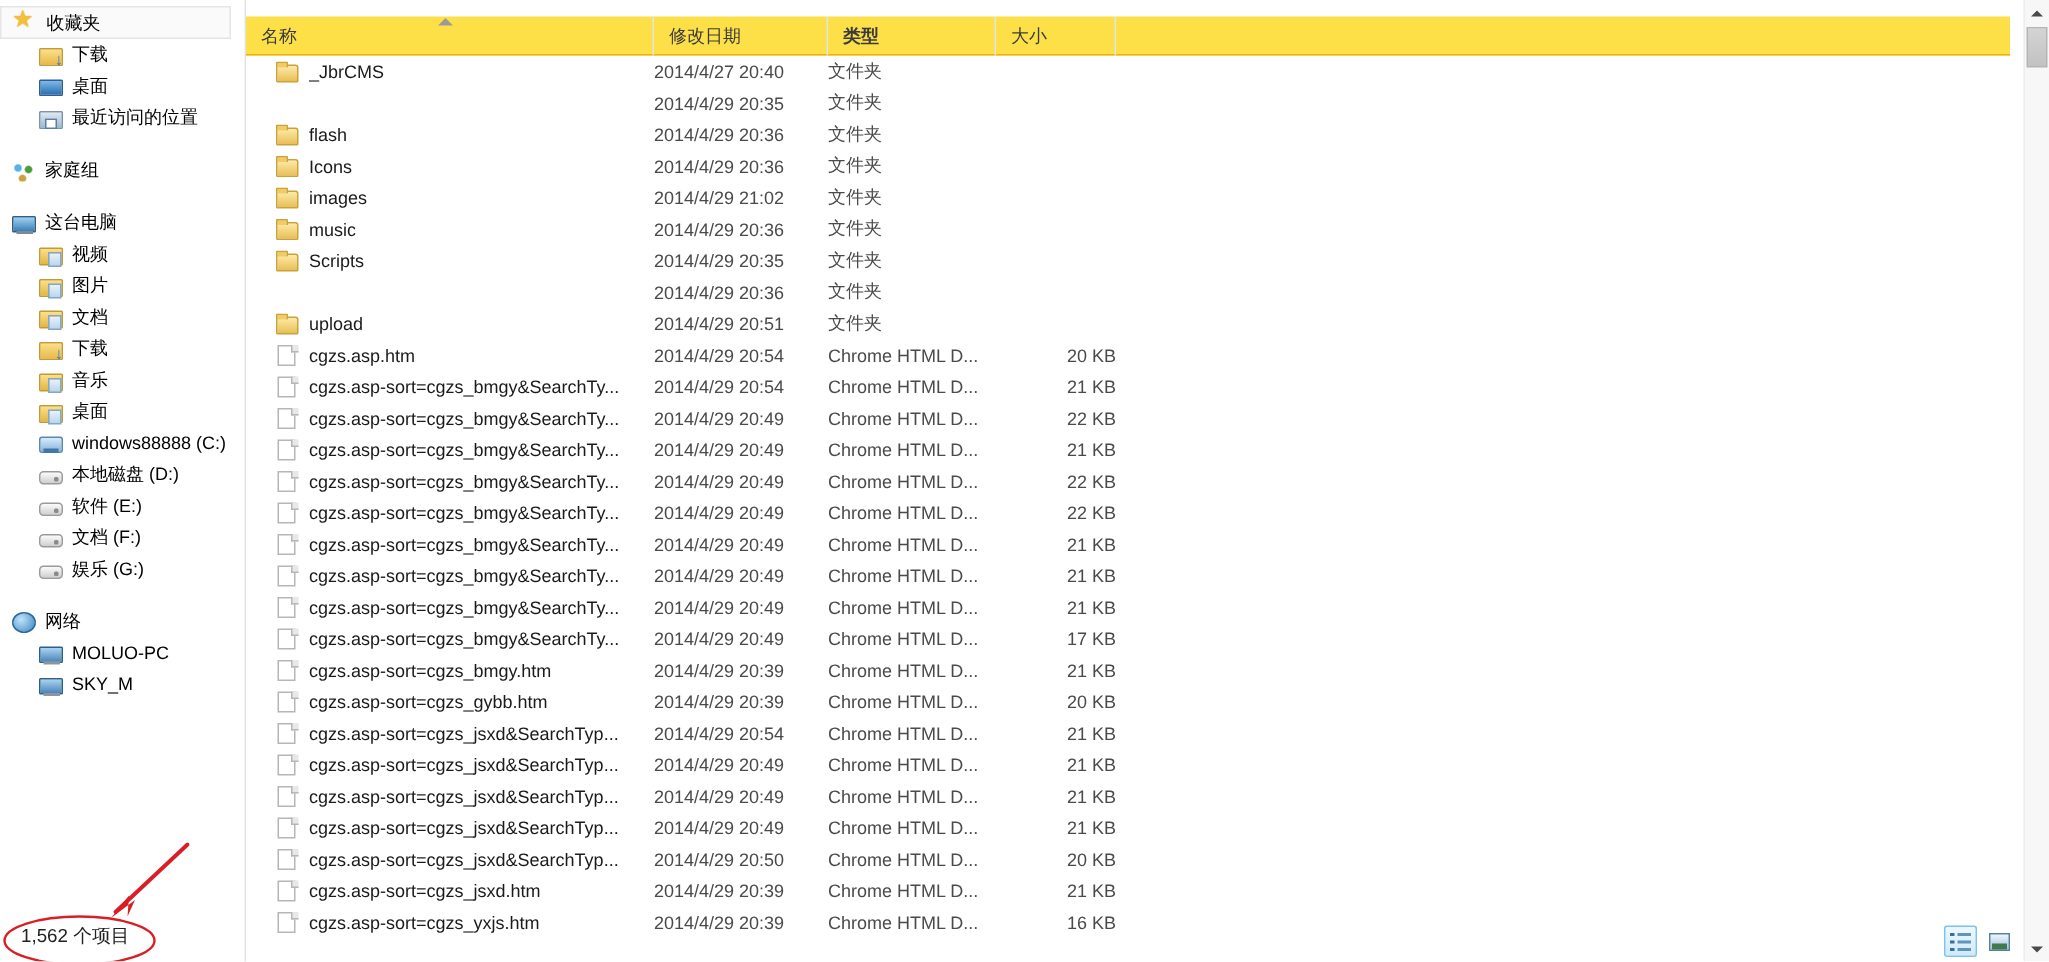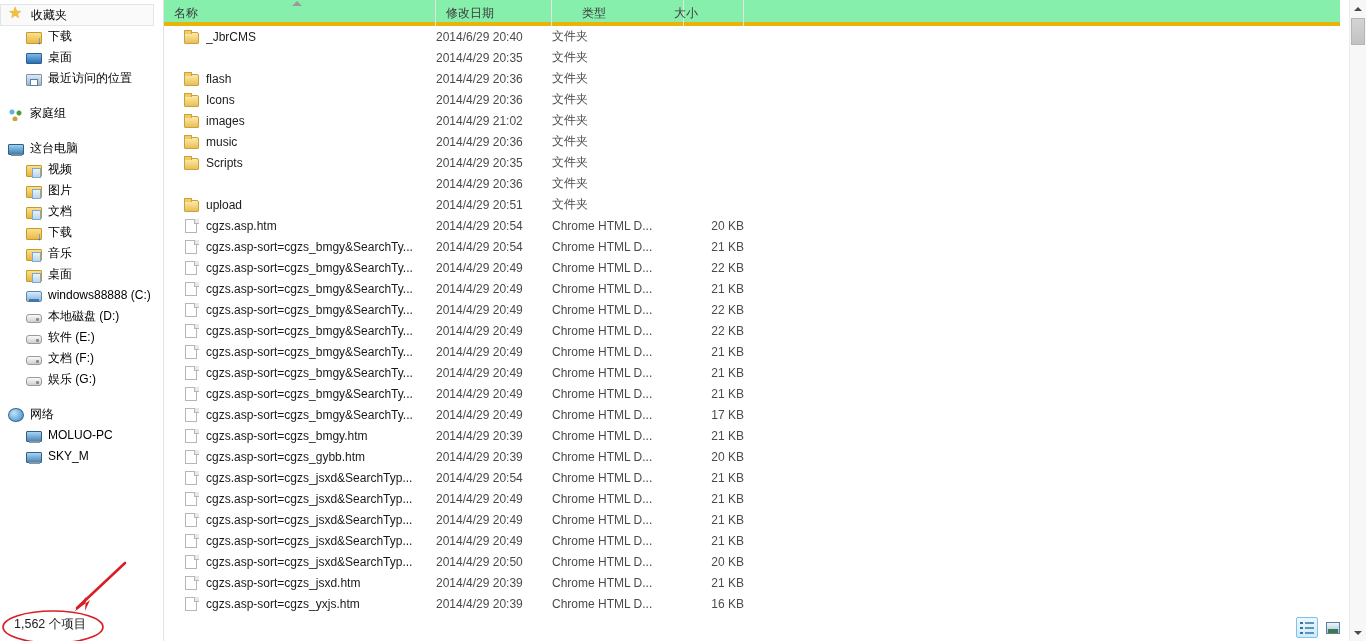--- a/index.html
+++ b/index.html
@@ -114,22 +114,23 @@
   #list-pane {
     position: absolute;
     left: 164px; top: 0;
     width: 1176px; height: 641px;
     background: #ffffff;
     overflow: hidden;
   }
   #col-header {
     position: relative;
     height: 26px;
-    background: #86efac;
-    border-bottom: 4px solid #eab308;
+    background: #fde047;
+    border-bottom: 1px solid #eab308;
+    margin-top: 11px;
   }
   .col-h {
     position: absolute;
     top: 0;
     height: 26px;
     line-height: 26px;
     font-size: 12px;
     color: #3b3b3b;
     padding-left: 10px;
     border-right: 1px solid #e4e4e4;
@@ -364,32 +365,32 @@
           <span class="nav-label">SKY_M</span>
         </div>
       </div>
   </div>
   <div class="nav-divider-right"></div>
 
   <div id="list-pane">
     <div id="col-header">
         <div class="col-h" style="left: 0px; width: 272px;"><span>名称</span><div class="sort-arrow"></div></div>
         <div class="col-h" style="left: 272px; width: 116px;"><span>修改日期</span></div>
-        <div class="col-h" style="left: 408px; width: 112px;"><span>类型</span></div>
+        <div class="col-h" style="left: 388px; width: 112px; font-weight: bold;"><span>类型</span></div>
         <div class="col-h" style="left: 500px; width: 80px;"><span>大小</span></div>
       </div>
     <div id="rows">
         <div class="row">
           <div class="cell-name">
             <span class="fi">
               <span class="fi-folder" style="display: block;"></span>
             </span>
             <span class="nm">_JbrCMS</span>
           </div>
-          <div class="cell-date">2014/6/29 20:40</div>
+          <div class="cell-date">2014/4/27 20:40</div>
           <div class="cell-type">文件夹</div>
           <div class="cell-size"></div>
         </div>
         <div class="row">
           <div class="cell-date">2014/4/29 20:35</div>
           <div class="cell-type">文件夹</div>
           <div class="cell-size"></div>
         </div>
         <div class="row">
           <div class="cell-name">

